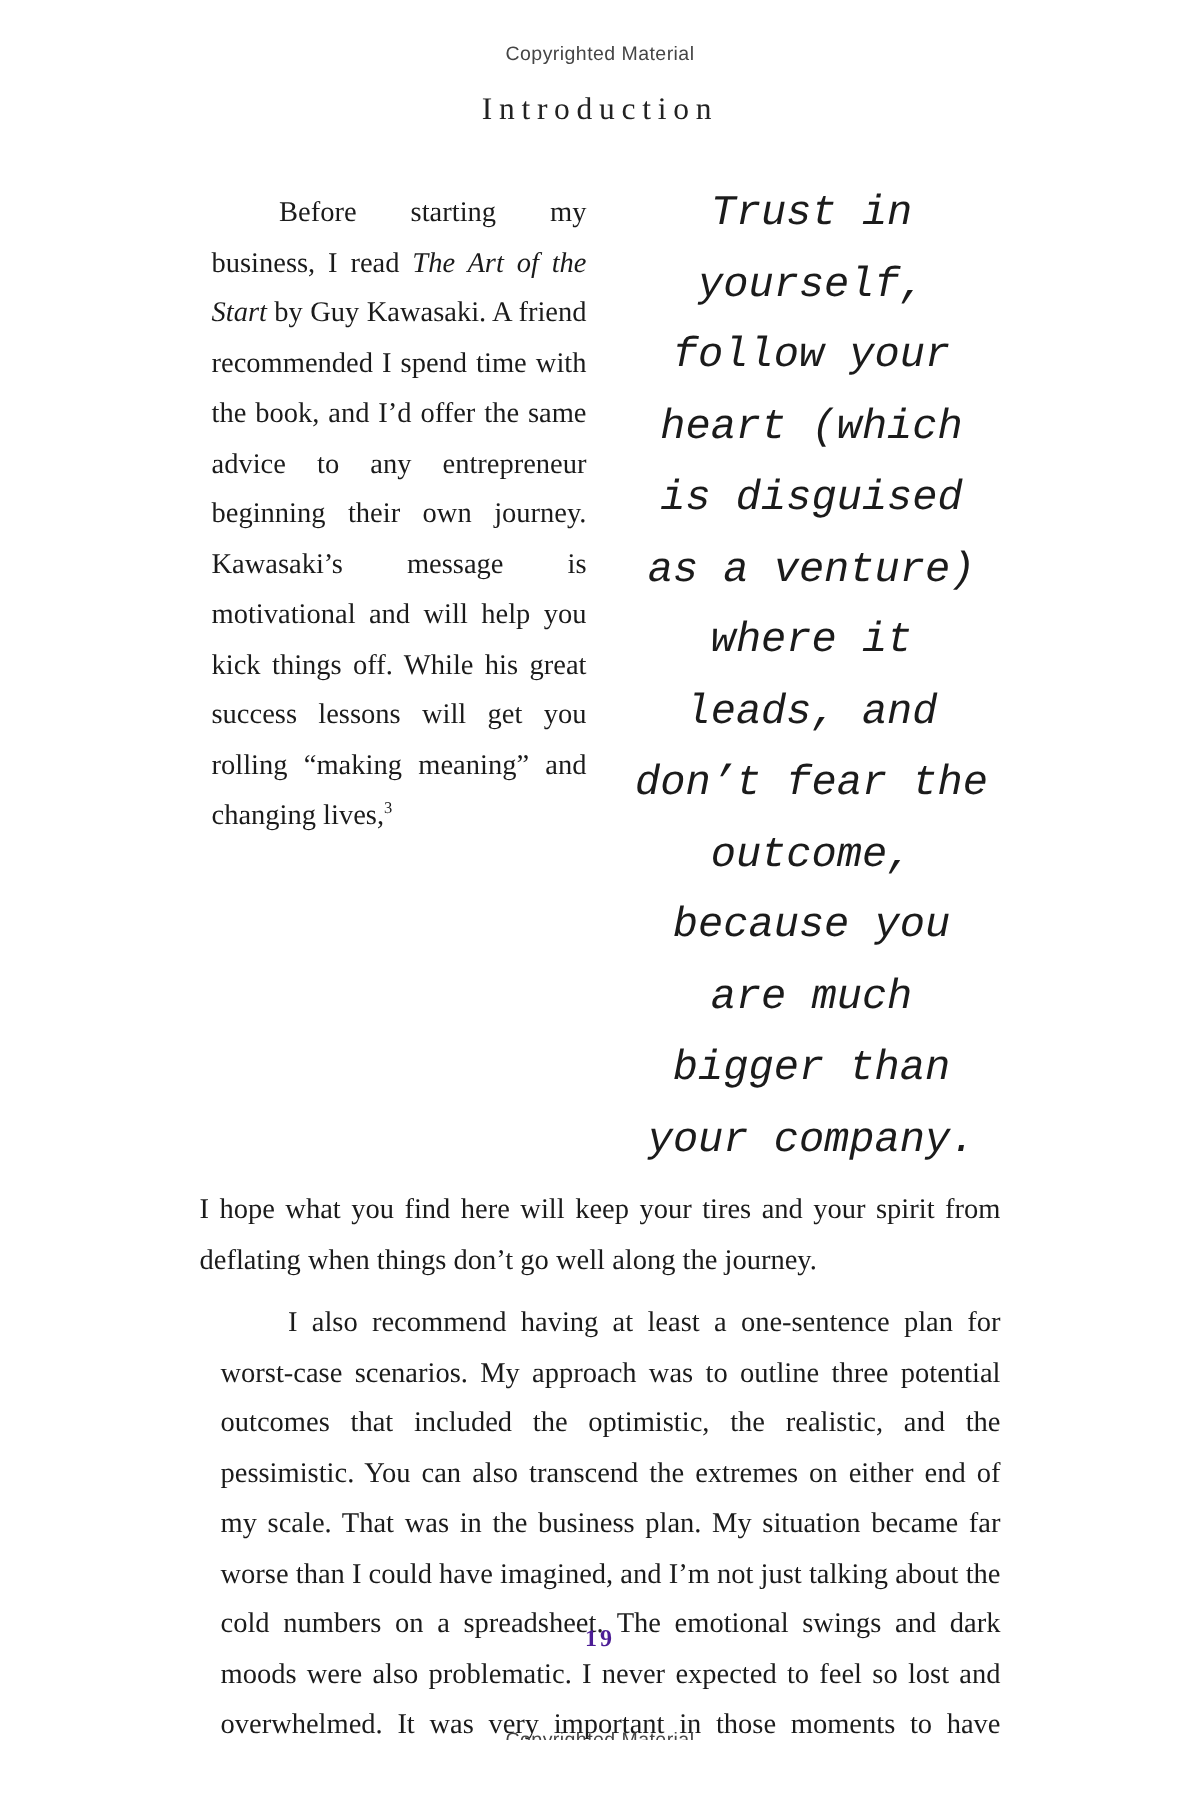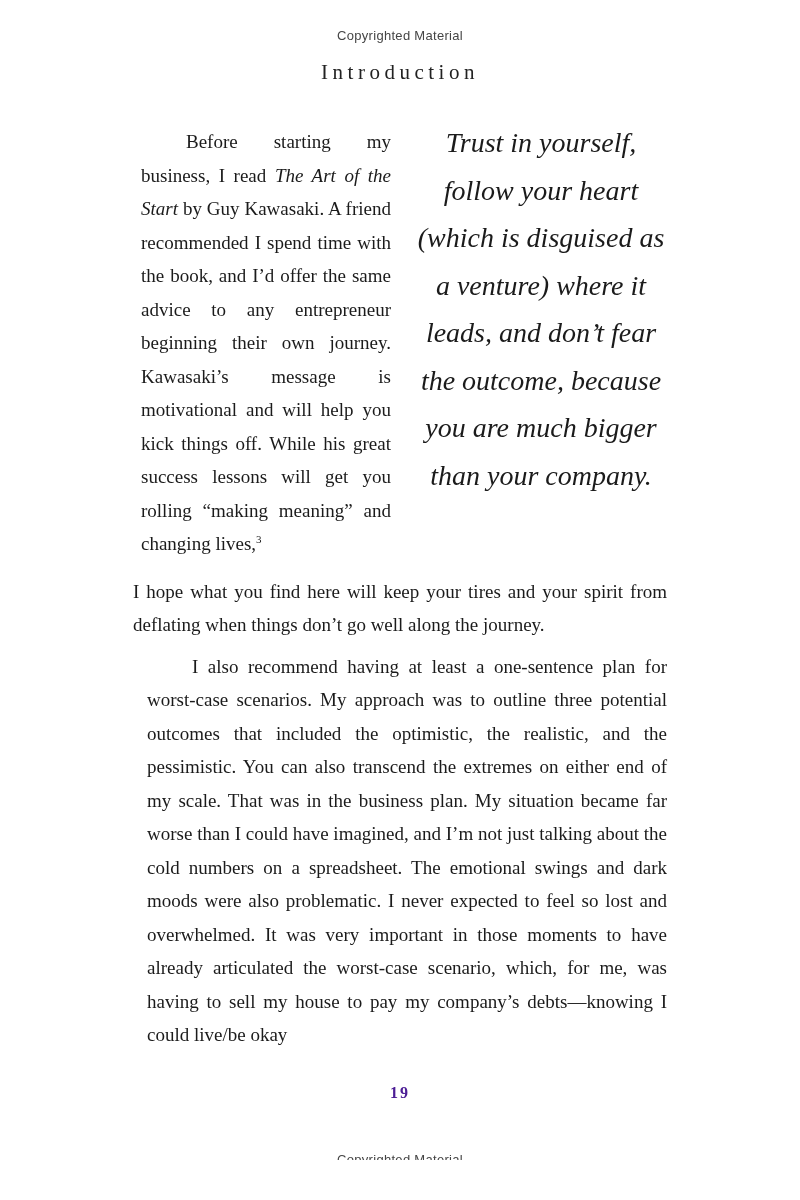--- a/index.html
+++ b/index.html
@@ -61,20 +61,21 @@
   }
   .pull-quote {
     flex: 1 1 auto;
     margin: 0 0 0 16px;
     padding-top: 2px;
     font-style: italic;
     font-size: 28px;
     line-height: 47.5px;
     text-align: center;
     color: #1b1b1b;
+    font-family: Liberation Mono, monospace;
   }
   .continuation {
     margin: 6px 0 0 0;
     text-align: justify;
     font-size: 19px;
     line-height: 33.5px;
   }
   .para2 {
     margin: 8px 0 0 14px;
     text-align: justify;

